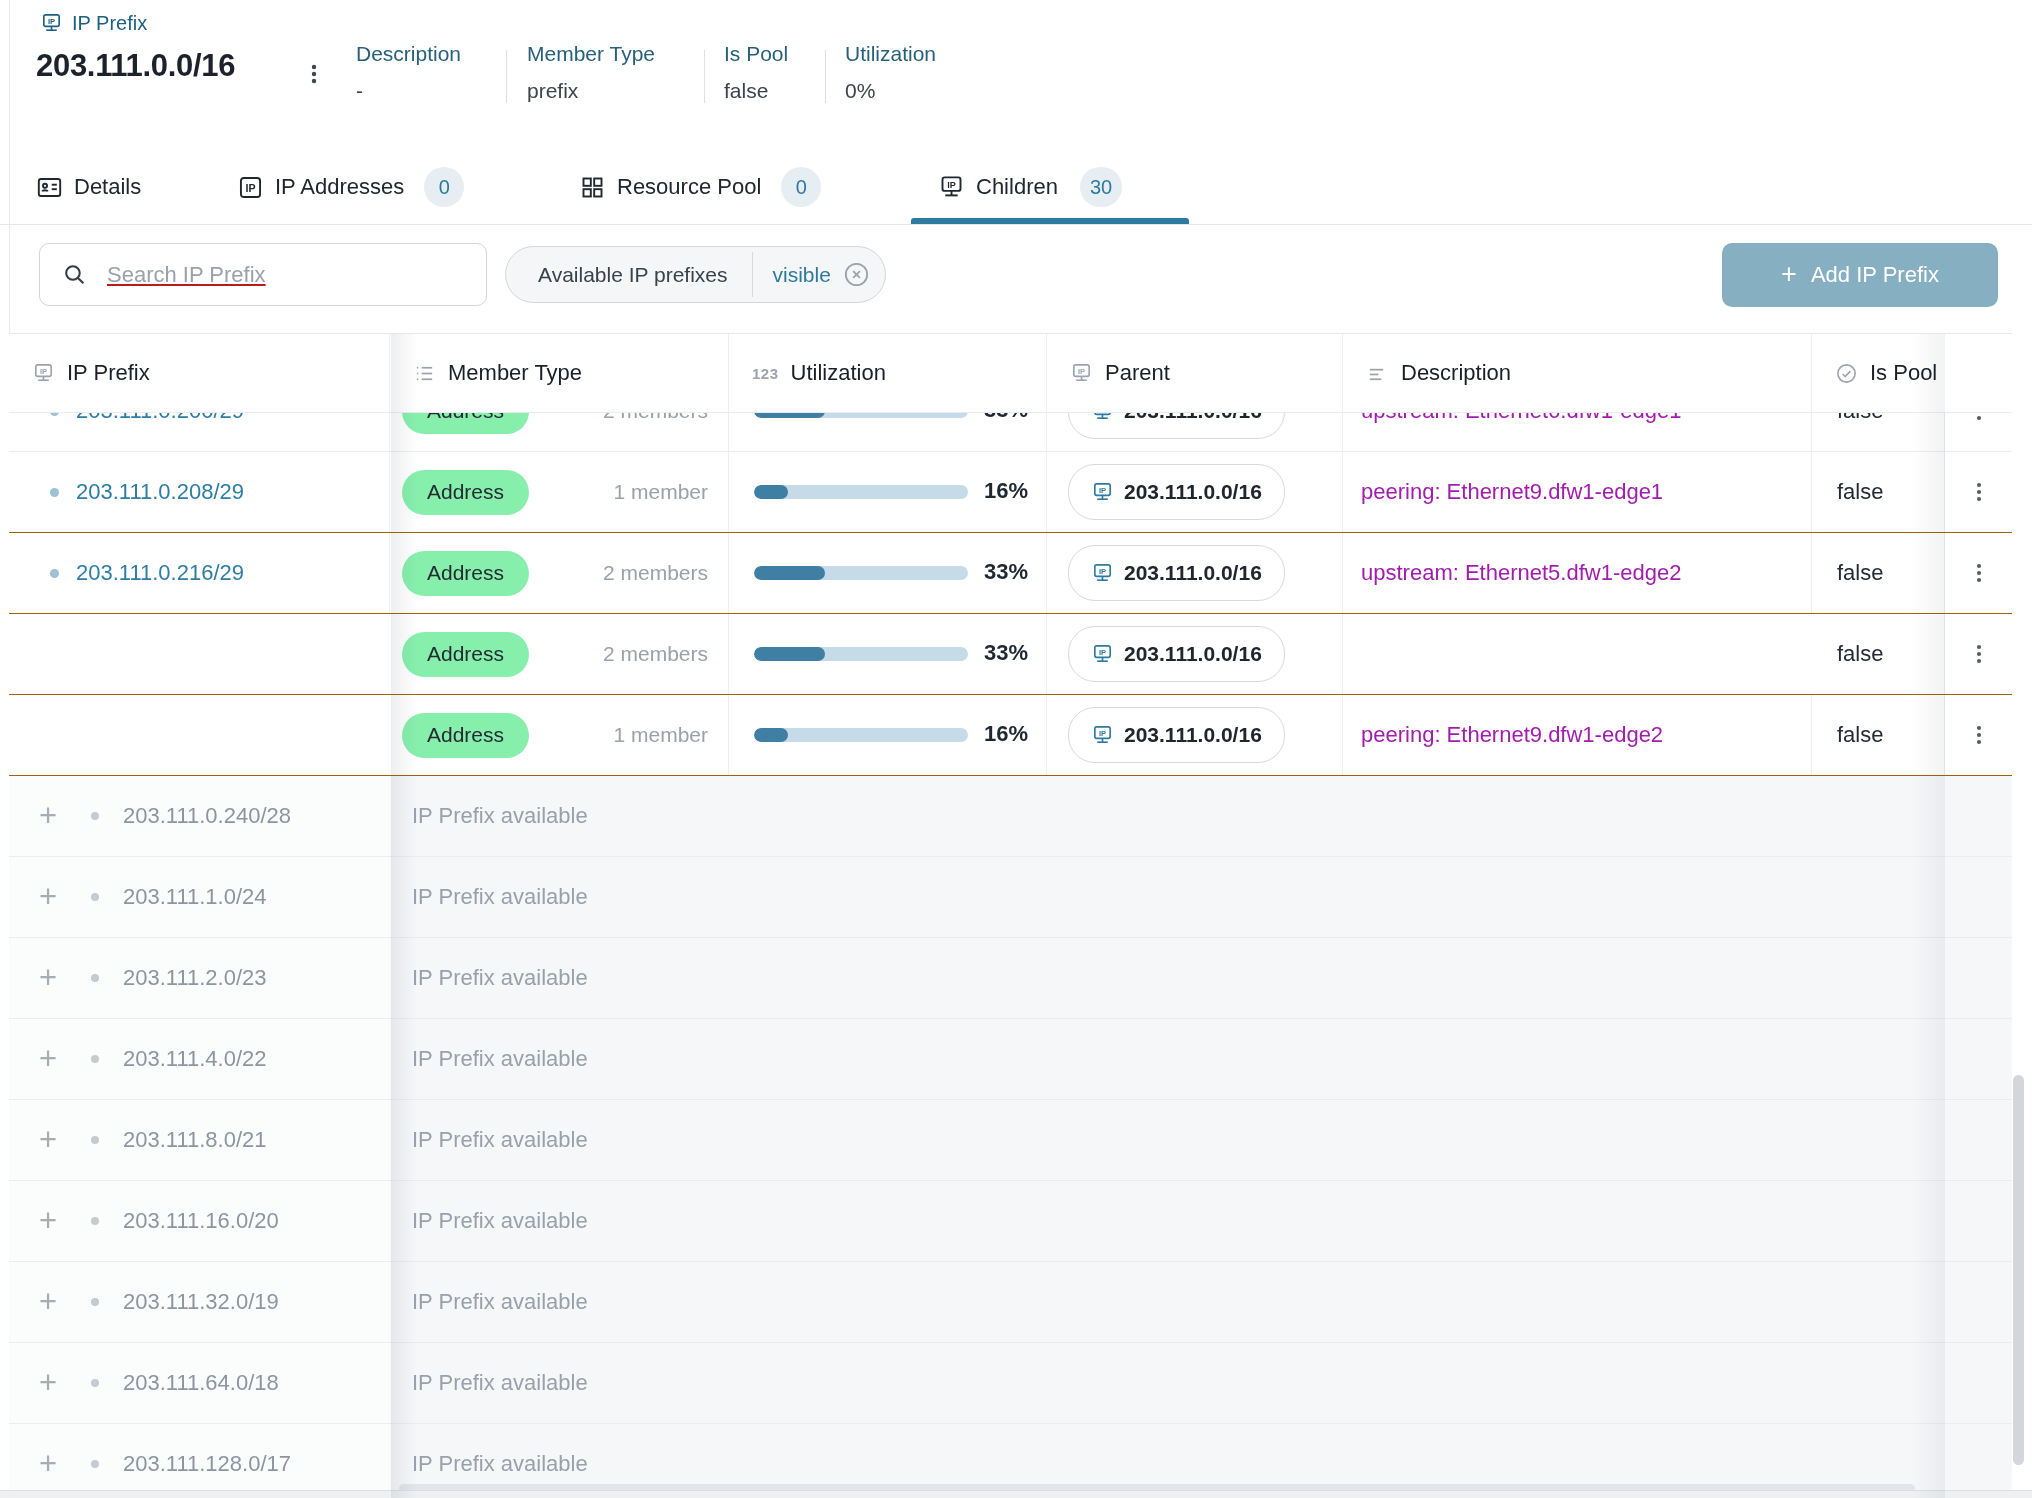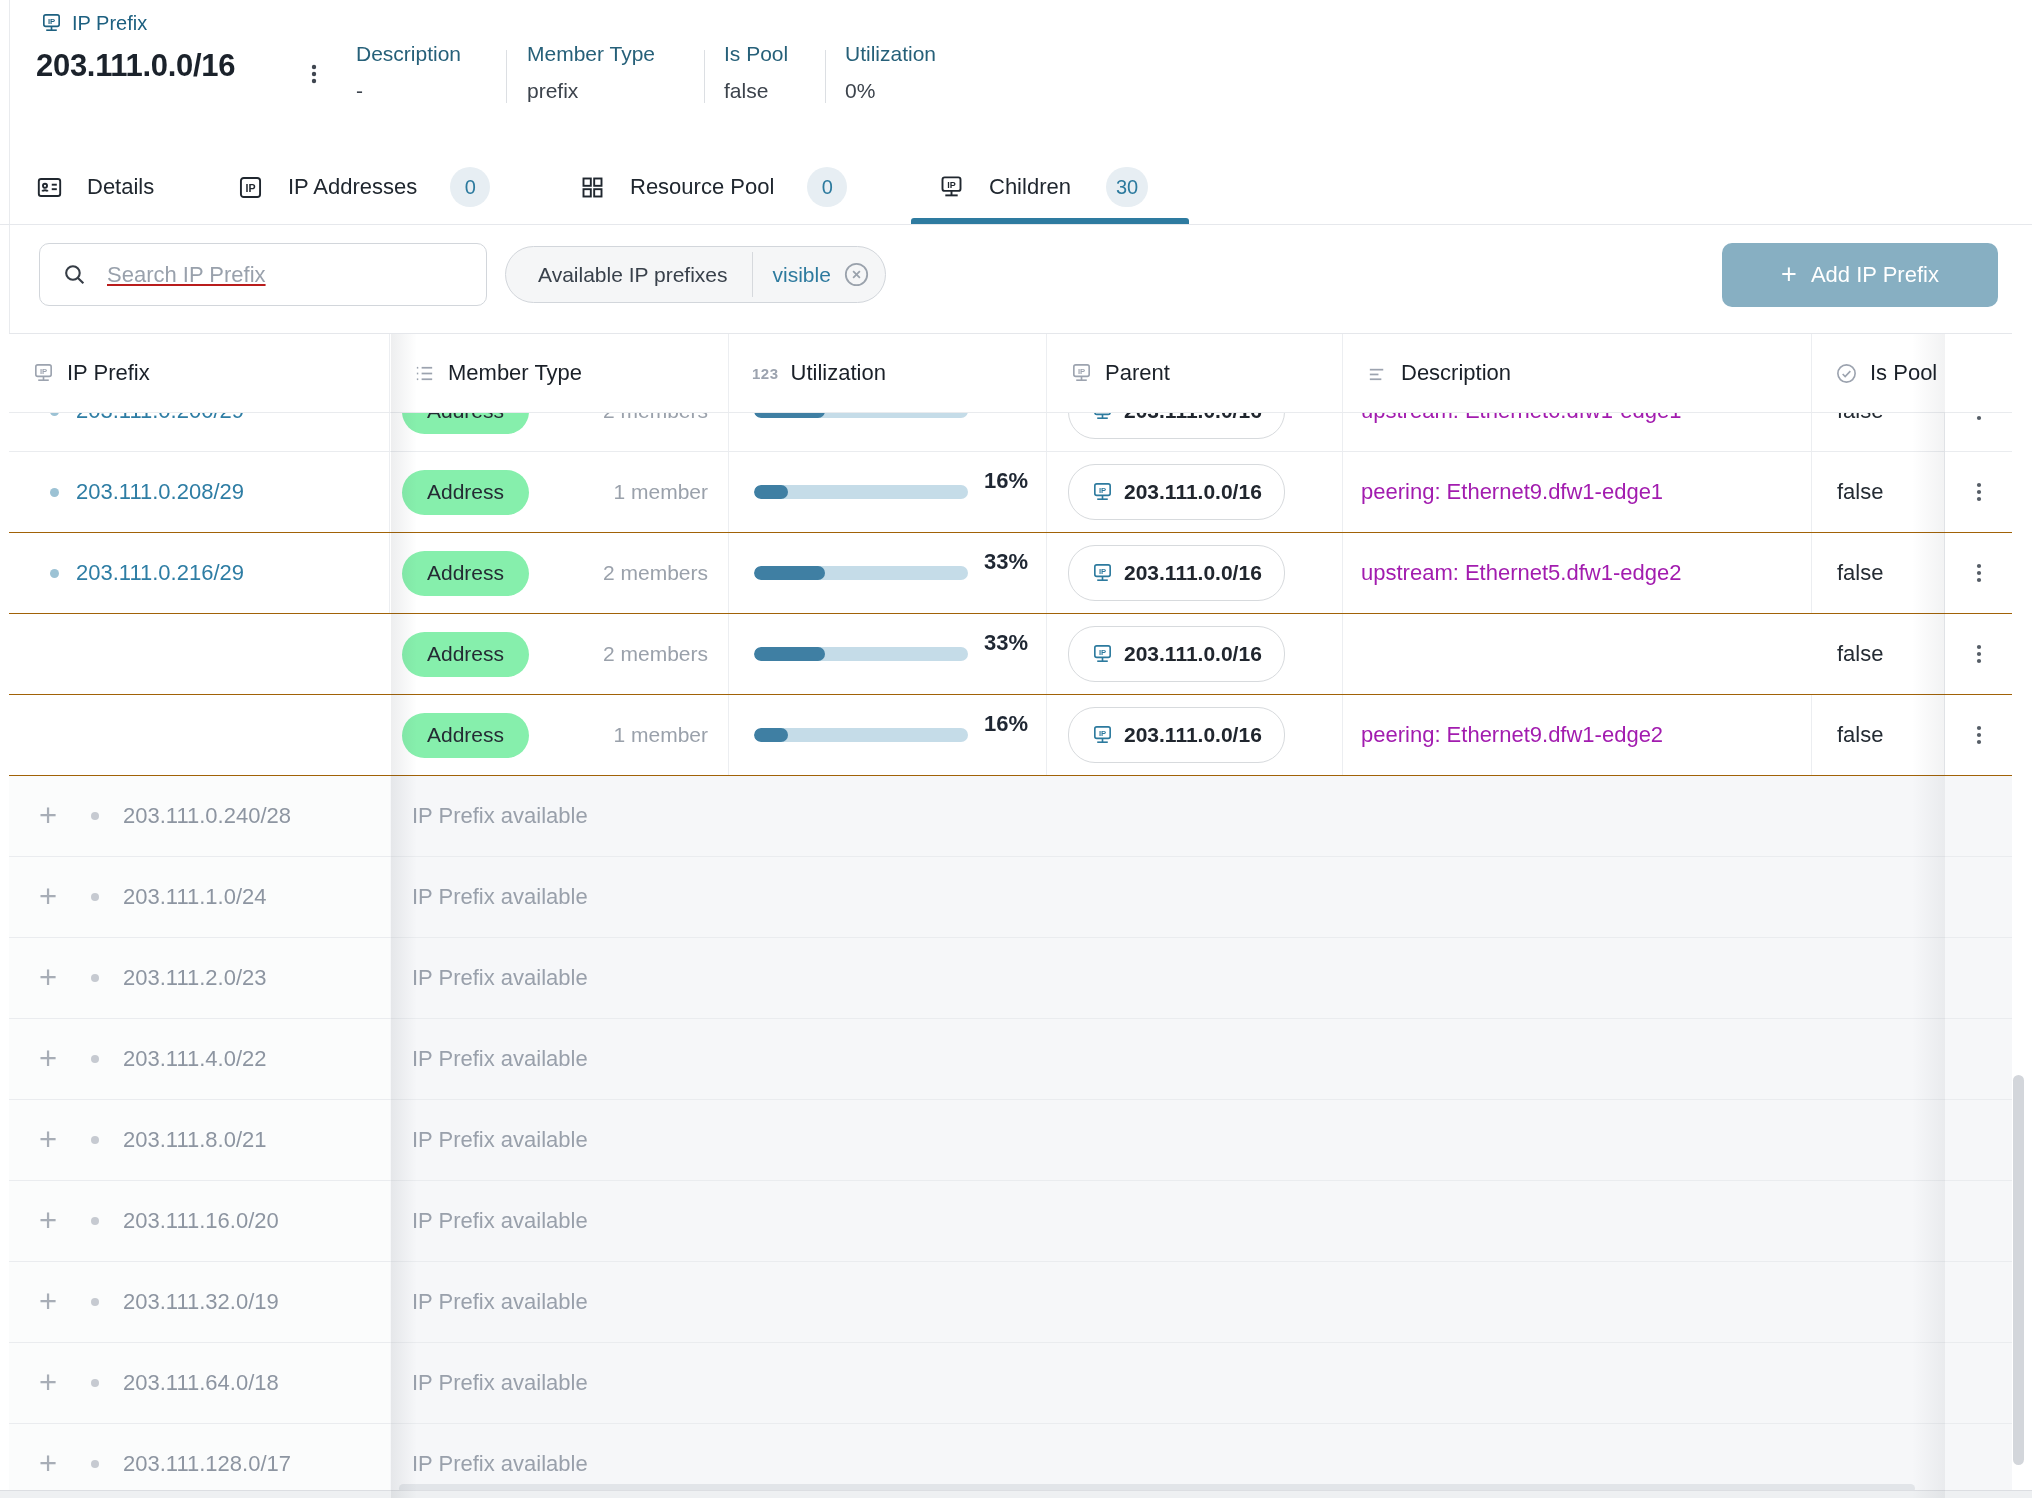--- a/index.html
+++ b/index.html
@@ -8,21 +8,21 @@
   
   #left-line{left:9px;top:0;width:1px;height:1487px;background:#e9ebee;}
   #breadcrumb{left:40px;top:12px;display:flex;align-items:center;gap:9px;color:#1d6080;font-size:20px;font-weight:500;}
   #page-title{left:36px;top:48px;font-size:31px;font-weight:700;letter-spacing:-.3px;color:#1b222b;}
   #title-menu{left:296px;top:56px;width:36px;height:36px;display:flex;align-items:center;justify-content:center;cursor:pointer;}
   .meta-field{top:42px;}
   .meta-label{font-size:21px;color:#266079;margin-bottom:13px;}
   .meta-value{font-size:21px;color:#3c434c;}
   .meta-div{top:50px;width:1px;height:53px;background:#dcdfe3;}
   
-  .tab{top:150px;height:74px;display:flex;align-items:center;gap:24px;font-size:22px;color:#20272f;cursor:pointer;}
+  .tab{top:150px;height:74px;display:flex;align-items:center;gap:11px;font-size:22px;color:#20272f;cursor:pointer;}
   .tab svg{flex:0 0 auto;}
   .count-badge{background:#e7eef3;color:#2c7a9e;font-size:20px;border-radius:999px;height:40px;min-width:40px;padding:0 10px;display:inline-flex;align-items:center;justify-content:center;box-sizing:border-box;}
   #tabs-border{left:0;top:224px;width:2032px;height:1px;background:#e6e8ec;}
   #active-underline{left:911px;top:218px;width:278px;height:6px;background:#2e7ba0;border-radius:3px 3px 0 0;}
   
   #search-box{left:39px;top:243px;width:448px;height:63px;border:1px solid #d2d6db;border-radius:10px;box-sizing:border-box;display:flex;align-items:center;padding-left:22px;gap:18px;background:#fff;}
   #search-input{border:none;outline:none;font-size:22px;color:#b91c1c;width:300px;font-family:inherit;background:transparent;text-decoration:underline;}
   #search-input::placeholder{color:#99a1ac;}
   #filter-chip{left:505px;top:246px;height:57px;border:1px solid #d2d6db;background:#f5f6f7;border-radius:29px;box-sizing:border-box;display:flex;align-items:center;}
   #filter-chip .flabel{font-size:21px;color:#39414b;padding:0 24px 0 32px;}
@@ -44,21 +44,21 @@
   .c-parent{left:1038px;width:296px;padding-left:21px;}
   .c-desc{left:1334px;width:469px;padding-left:18px;font-size:22px;color:#a21caf;}
   .c-pool{left:1803px;width:133px;padding-left:25px;font-size:22px;color:#242b33;}
   .c-menu{left:1936px;width:67px;border-right:none;justify-content:center;background:inherit;}
   .pdot{width:9px;height:9px;border-radius:50%;background:#9cc2d4;flex:0 0 auto;}
   .plink{font-size:22px;color:#2e7da4;text-decoration:none;cursor:pointer;white-space:nowrap;}
   .badge{background:#86efac;border-radius:26px;height:45px;padding:0 25px;display:inline-flex;align-items:center;font-size:21px;color:#242b33;font-weight:500;}
   .members{position:absolute;right:20px;font-size:21px;color:#9aa1ab;}
   .bar{position:absolute;left:25px;top:33px;width:214px;height:14px;border-radius:7px;background:#c5dce8;overflow:hidden;}
   .fill{display:block;height:100%;border-radius:7px;background:#3f7fa3;}
-  .pct{position:absolute;right:18px;width:90px;text-align:right;font-size:22px;font-weight:600;color:#1f2733;top:16px;}
+  .pct{position:absolute;right:18px;width:90px;text-align:right;font-size:22px;font-weight:600;color:#1f2733;top:26px;}
   .chip{display:inline-flex;align-items:center;gap:10px;height:54px;padding:0 22px;border:1px solid #d7dadd;border-radius:27px;background:#fff;font-size:21px;font-weight:600;color:#20262e;cursor:pointer;white-space:nowrap;}
   .chip svg{color:#2c7a9e;}
   .kebab{width:36px;height:36px;display:flex;align-items:center;justify-content:center;cursor:pointer;color:#555d66;}
   
   .arow{position:relative;height:80px;border-bottom:1px solid #eaecef;background:#fff;}
   .a-first{position:absolute;left:0;top:0;width:381px;height:100%;display:flex;align-items:center;border-right:1px solid #e7e9ec;background:#fbfcfc;}
   .a-plus{color:#a7adb6;font-size:31px;font-weight:300;width:30px;text-align:center;margin-left:24px;cursor:pointer;line-height:30px;}
   .a-dot{width:8px;height:8px;border-radius:50%;background:#c6cad1;margin-left:28px;flex:0 0 auto;}
   .a-prefix{font-size:22px;color:#8d95a1;margin-left:24px;white-space:nowrap;}
   .a-rest{position:absolute;left:381px;top:0;width:1622px;height:100%;background:#f6f7f9;display:flex;align-items:center;padding-left:22px;box-sizing:border-box;font-size:22px;color:#99a0ab;}

